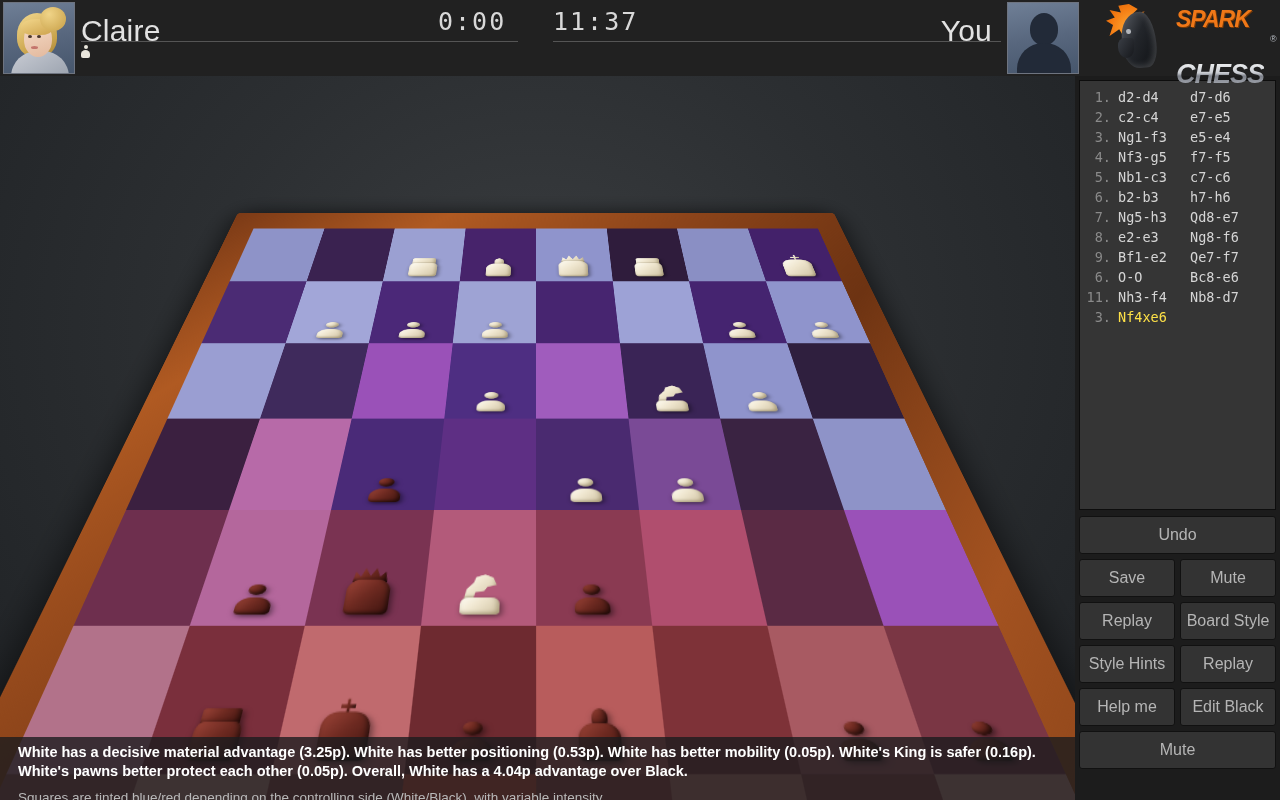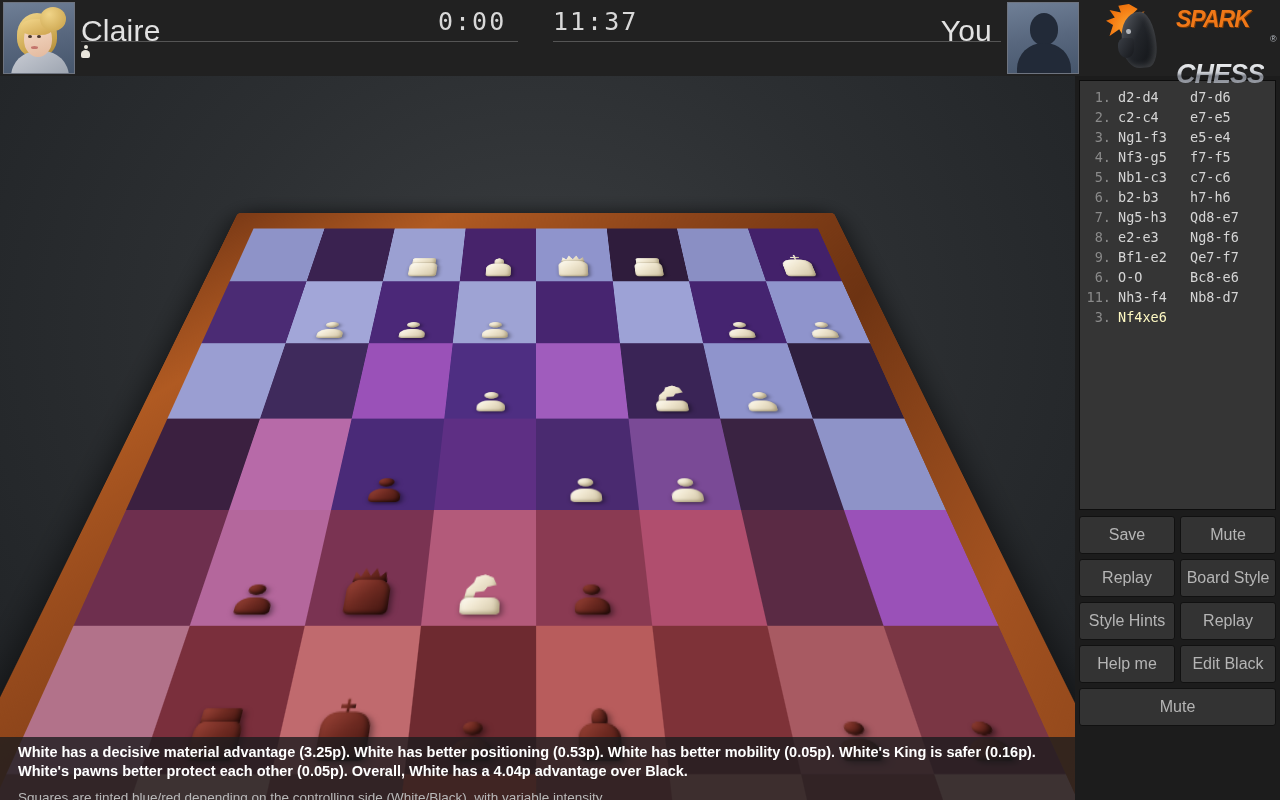--- a/index.html
+++ b/index.html
@@ -192,21 +192,21 @@
     background:linear-gradient(180deg,#6e6e6e,#4a4a4a); color:#eaeaea;
     font-size:17px; }
   #movelist{ width:197px; height:430px; margin:0 auto 6px;
     background:#353535; border:1px solid #0d0d0d; overflow:hidden;
     padding:6px 4px 0 4px;
     font-family:"DejaVu Sans Mono", monospace; font-size:13.5px; }
   .mv-row{ display:flex; line-height:20px; }
   .mv-no{ width:34px; text-align:right; color:#8a8a8a; padding-right:7px; }
   .mv-w{ width:72px; color:#d5d5d5; }
   .mv-b{ width:72px; color:#d5d5d5; }
-  .mv-hl{ color:#fef9c3; }
+  .mv-hl{ color:#fde047; }
   .sb-grid{ width:197px; margin:0 auto; display:flex; flex-wrap:wrap; gap:5px; }
   .sb-grid .full{ width:197px; }
   .sb-grid .half{ width:96px; }
 </style>
 </head>
 <body>
 
 <div id="app">
 
   <div id="topbar">
@@ -489,20 +489,21 @@
           <span class="mv-b">Nb8-d7</span>
         </div>
         <div class="mv-row">
           <span class="mv-no">3.</span>
           <span class="mv-w mv-hl">Nf4xe6</span>
           <span class="mv-b"></span>
         </div>
       </div>
 
     <div class="sb-grid">
+      <div class="sb-btn full">Undo</div>
       <div class="sb-btn half">Save</div>
       <div class="sb-btn half">Mute</div>
       <div class="sb-btn half">Replay</div>
       <div class="sb-btn half">Board Style</div>
       <div class="sb-btn half">Style Hints</div>
       <div class="sb-btn half">Replay</div>
       <div class="sb-btn half">Help me</div>
       <div class="sb-btn half">Edit Black</div>
       <div class="sb-btn full">Mute</div>
     </div>

